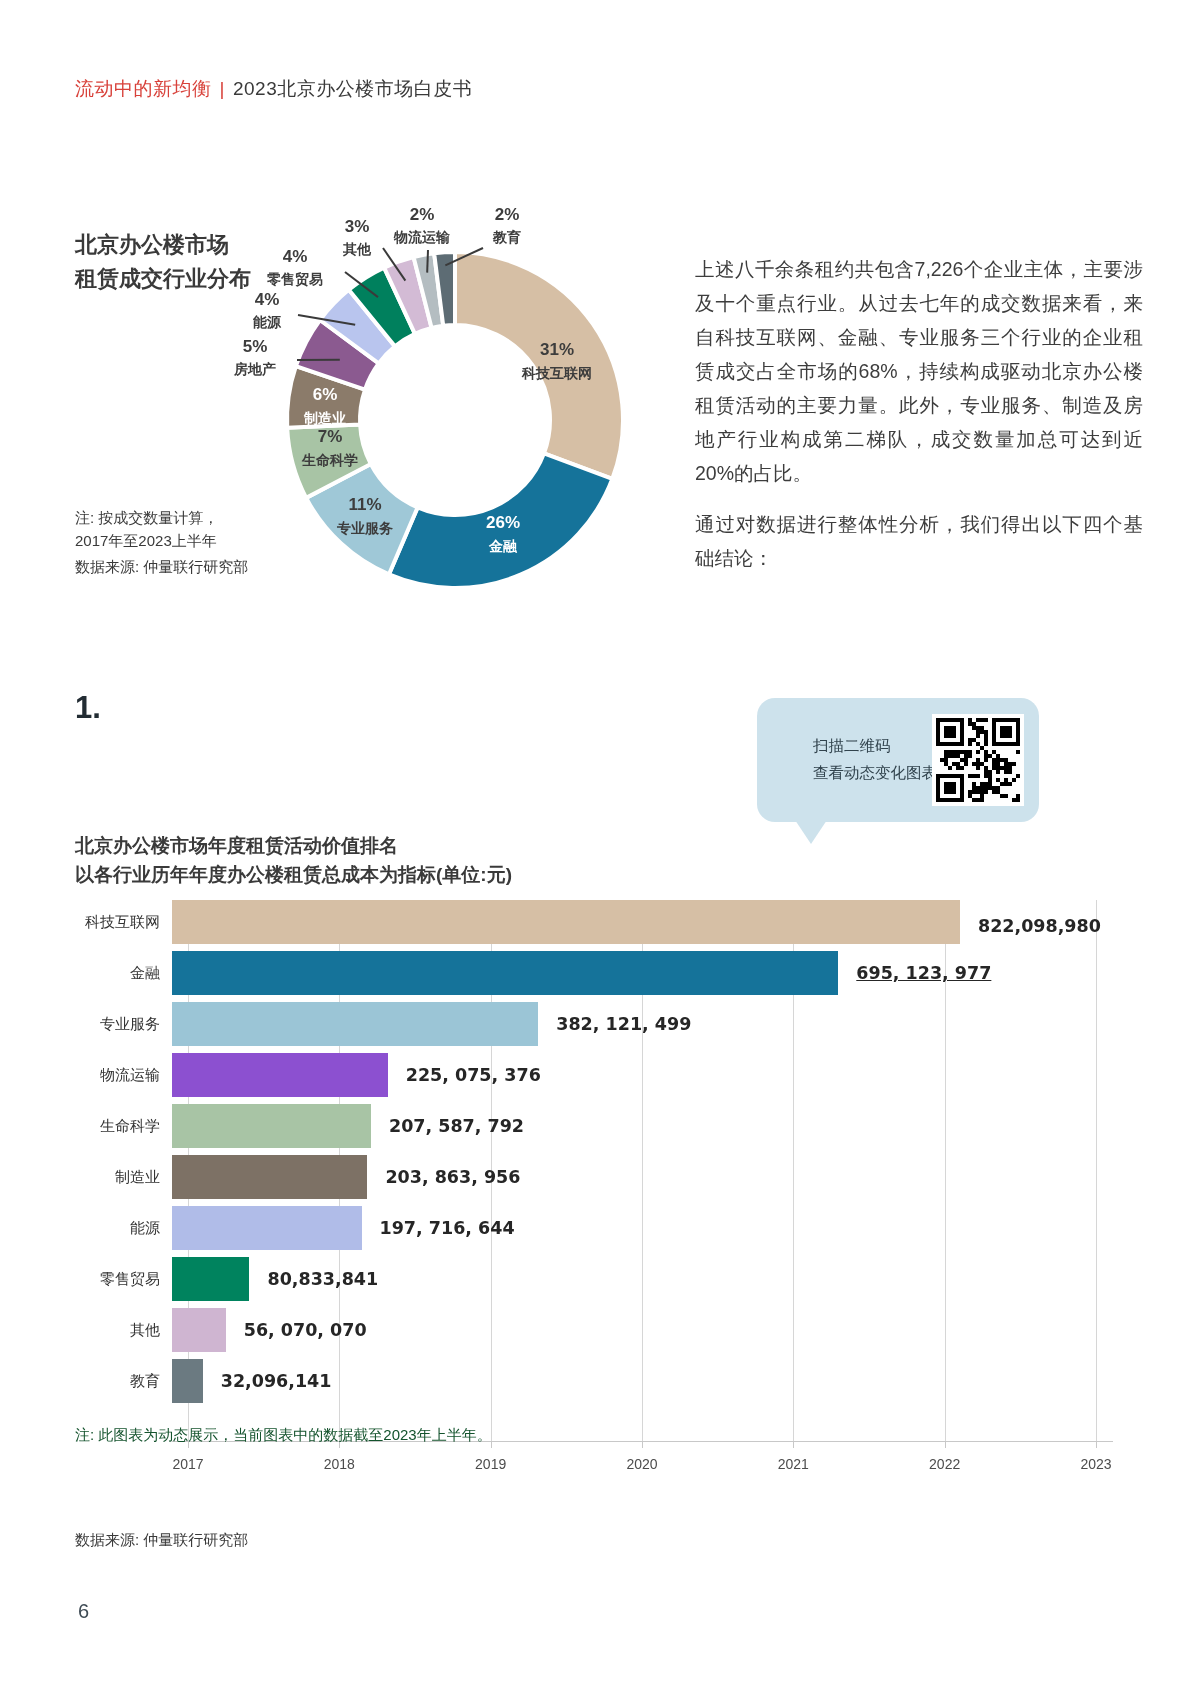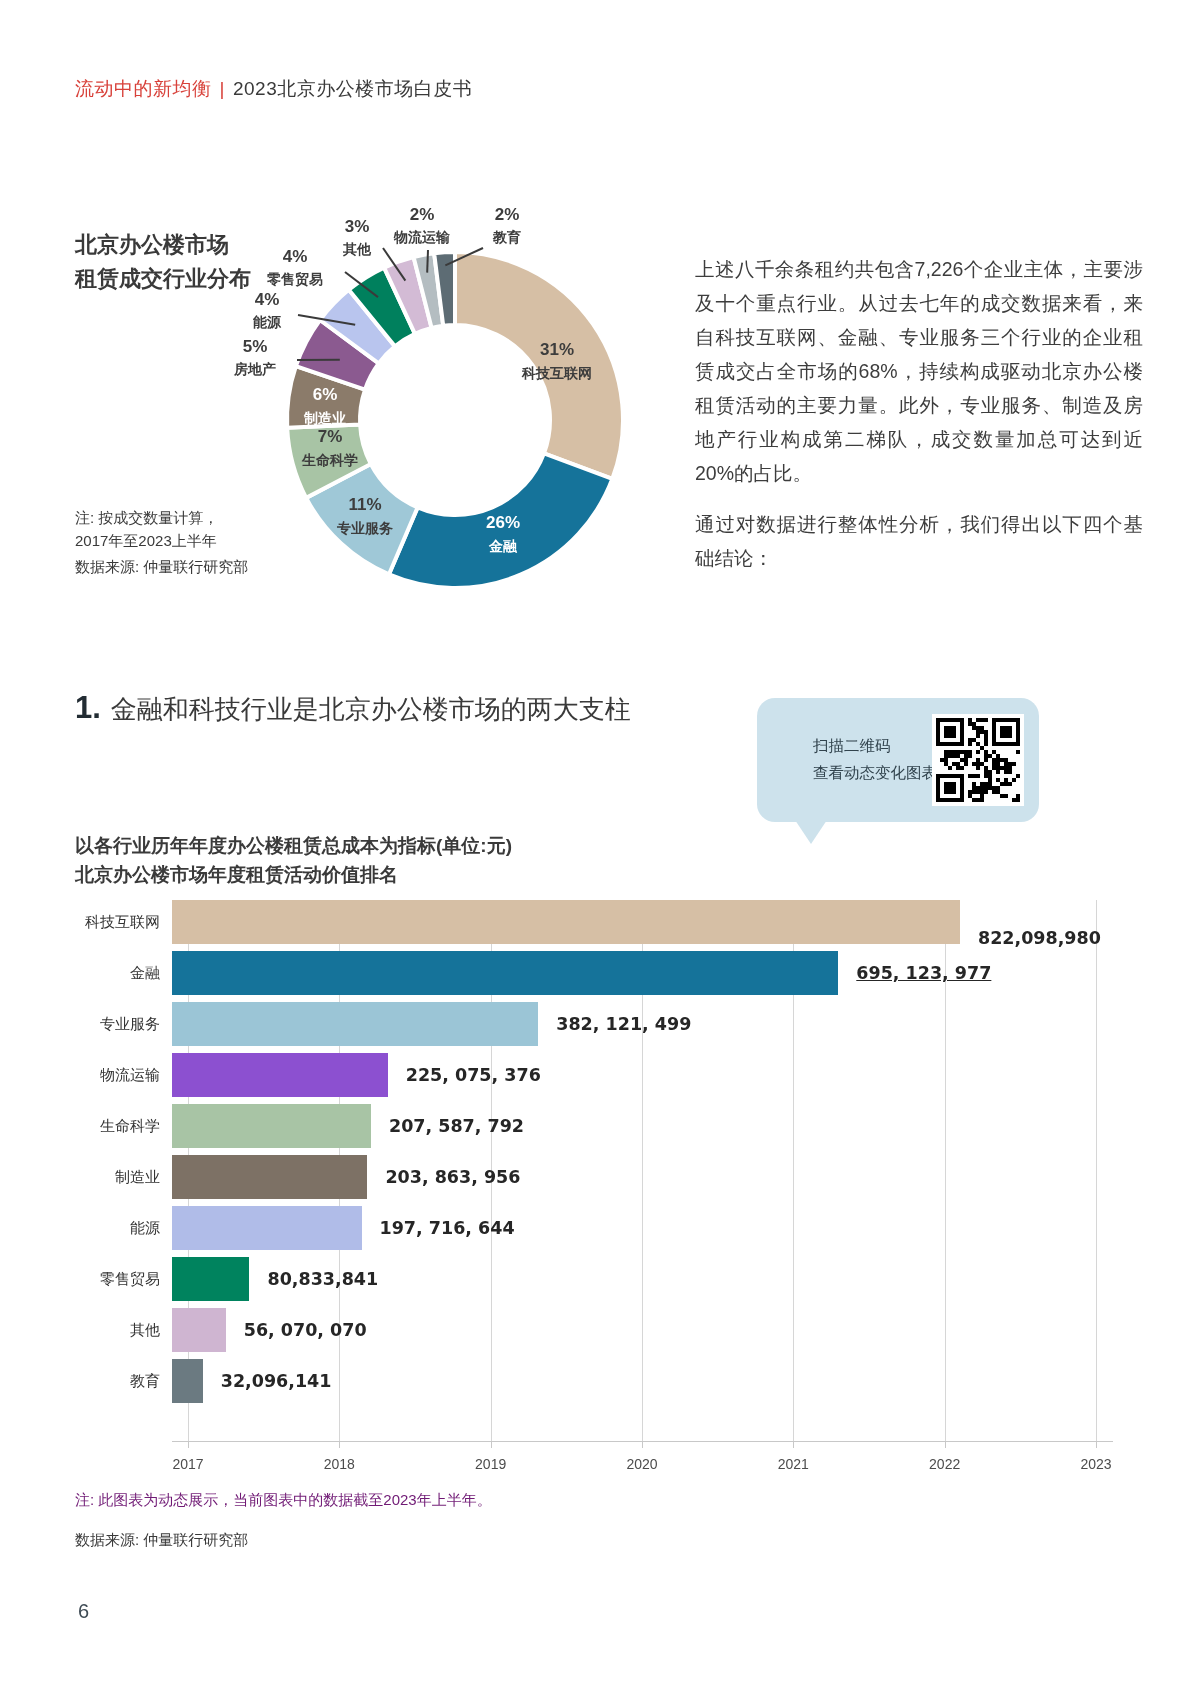--- a/index.html
+++ b/index.html
@@ -49,21 +49,21 @@
           color:#333;font-weight:500;}
   .hbar{position:absolute;left:0;height:44px;}
   .val{position:absolute;font-weight:700;font-size:17.5px;color:#262626;white-space:nowrap;
        font-family:"DejaVu Sans","Liberation Sans",sans-serif;}
   .axis{position:absolute;left:0;top:541px;width:941px;height:1px;background:#c8c8c8;}
   .tick{position:absolute;top:541px;width:1px;height:7px;background:#c8c8c8;}
   .year{position:absolute;top:556px;width:70px;margin-left:-35px;text-align:center;
         font-size:14px;color:#4c4c4c;}
 
   
-  .note1{position:absolute;left:75px;top:1491px;font-size:15px;color:#701a75;}
+  .note1{position:absolute;left:75px;top:1426px;font-size:15px;color:#14532d;}
   .note2{position:absolute;left:75px;top:1531px;font-size:15px;color:#3a3a3a;}
   .pnum{position:absolute;left:78px;top:1600px;font-size:20px;color:#3f4c55;}
 </style>
 </head>
 <body>
 
 <div class="page">
 
   <div class="hdr">
     <span class="red">流动中的新均衡</span><span class="bar">|</span><span class="blk">2023北京办公楼市场白皮书</span>
@@ -124,21 +124,20 @@
   </div>
   <div class="donut-source">数据来源: 仲量联行研究部</div>
 
   <div class="intro">
     <p>上述八千余条租约共包含7,226个企业主体，主要涉及十个重点行业。从过去七年的成交数据来看，来自科技互联网、金融、专业服务三个行业的企业租赁成交占全市场的68%，持续构成驱动北京办公楼租赁活动的主要力量。此外，专业服务、制造及房地产行业构成第二梯队，成交数量加总可达到近20%的占比。</p>
     <p>通过对数据进行整体性分析，我们得出以下四个基础结论：</p>
   </div>
 
   <div class="sec">
     <span class="num">1.</span>
-    <span class="ttl">金融和科技行业是北京办公楼市场的两大支柱</span>
   </div>
 
   <div class="bubble">
     <div class="txt">
       <div>扫描二维码</div>
       <div>查看动态变化图表</div>
     </div>
     <div class="qrbox">
       <svg id="qr-svg" width="92" height="92" viewBox="0 0 92 92">
           <rect x="0" y="0" width="92" height="92" fill="#ffffff"></rect>
@@ -269,36 +268,36 @@
           <rect x="44" y="84" width="4" height="4" fill="#000"></rect>
           <rect x="48" y="84" width="4" height="4" fill="#000"></rect>
           <rect x="80" y="84" width="4" height="4" fill="#000"></rect>
           <rect x="84" y="84" width="4" height="4" fill="#000"></rect>
         </svg>
     </div>
     <div class="tail"></div>
   </div>
 
   <div class="bar-title">
+    <div>北京办公楼市场年度租赁活动价值排名</div>
     <div>以各行业历年年度办公楼租赁总成本为指标(单位:元)</div>
-    <div>北京办公楼市场年度租赁活动价值排名</div>
   </div>
 
   <div class="chart">
     <div class="plot" id="bar-plot">
         <div class="gl" style="left: 16px;"></div>
         <div class="gl" style="left: 167.33px;"></div>
         <div class="gl" style="left: 318.66px;"></div>
         <div class="gl" style="left: 469.99px;"></div>
         <div class="gl" style="left: 621.32px;"></div>
         <div class="gl" style="left: 772.65px;"></div>
         <div class="gl" style="left: 923.98px;"></div>
         <div class="rlabel" style="top: 0px; line-height: 44px;">科技互联网</div>
         <div class="hbar" style="top: 0px; width: 788px; background: rgb(214, 191, 165);"></div>
-        <div class="val" style="top: 16px; left: 806px; line-height: 44px;">822,098,980</div>
+        <div class="val" style="top: 4px; left: 806px; line-height: 44px;">822,098,980</div>
         <div class="rlabel" style="top: 51px; line-height: 44px;">金融</div>
         <div class="hbar" style="top: 51px; width: 666.292px; background: rgb(21, 115, 154);"></div>
         <div class="val" style="top: 51px; left: 684.292px; line-height: 44px; text-decoration: underline;">695, 123, 977</div>
         <div class="rlabel" style="top: 102px; line-height: 44px;">专业服务</div>
         <div class="hbar" style="top: 102px; width: 366.272px; background: rgb(155, 197, 214);"></div>
         <div class="val" style="top: 102px; left: 384.272px; line-height: 44px;">382, 121, 499</div>
         <div class="rlabel" style="top: 153px; line-height: 44px;">物流运输</div>
         <div class="hbar" style="top: 153px; width: 215.74px; background: rgb(140, 80, 208);"></div>
         <div class="val" style="top: 153px; left: 233.74px; line-height: 44px;">225, 075, 376</div>
         <div class="rlabel" style="top: 204px; line-height: 44px;">生命科学</div>

